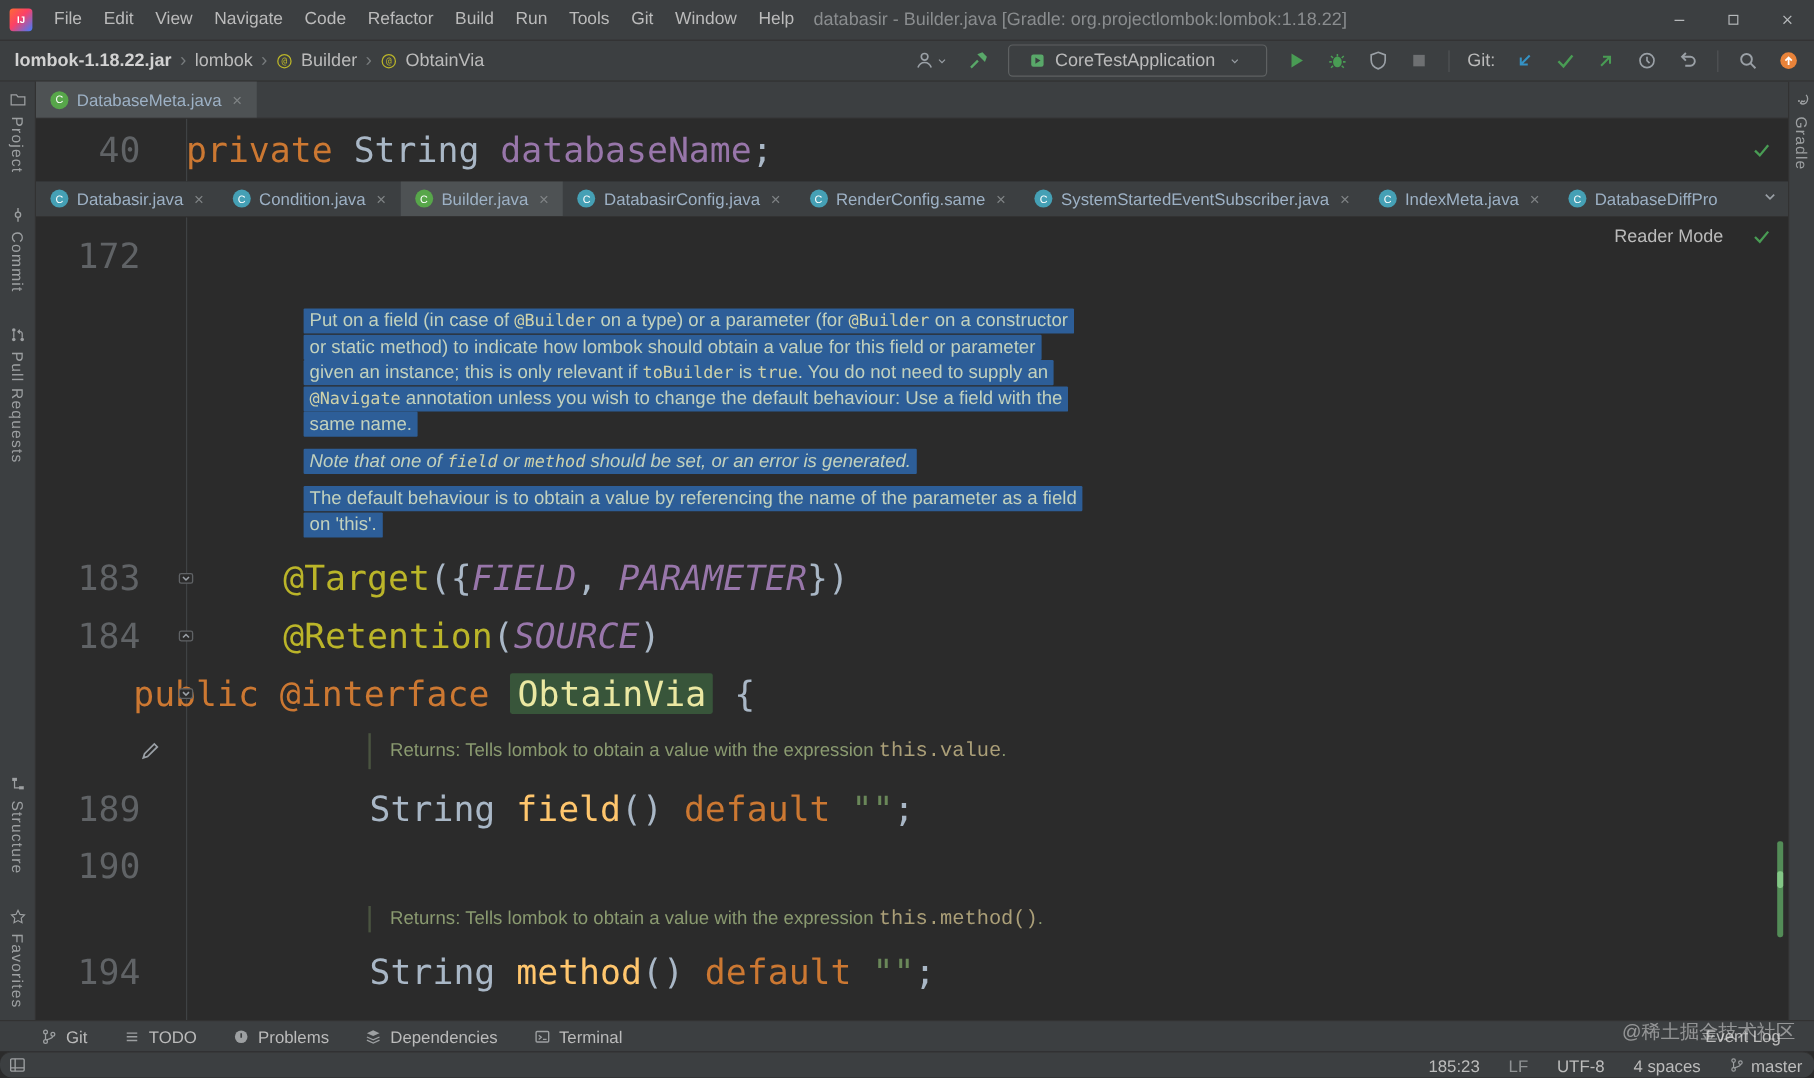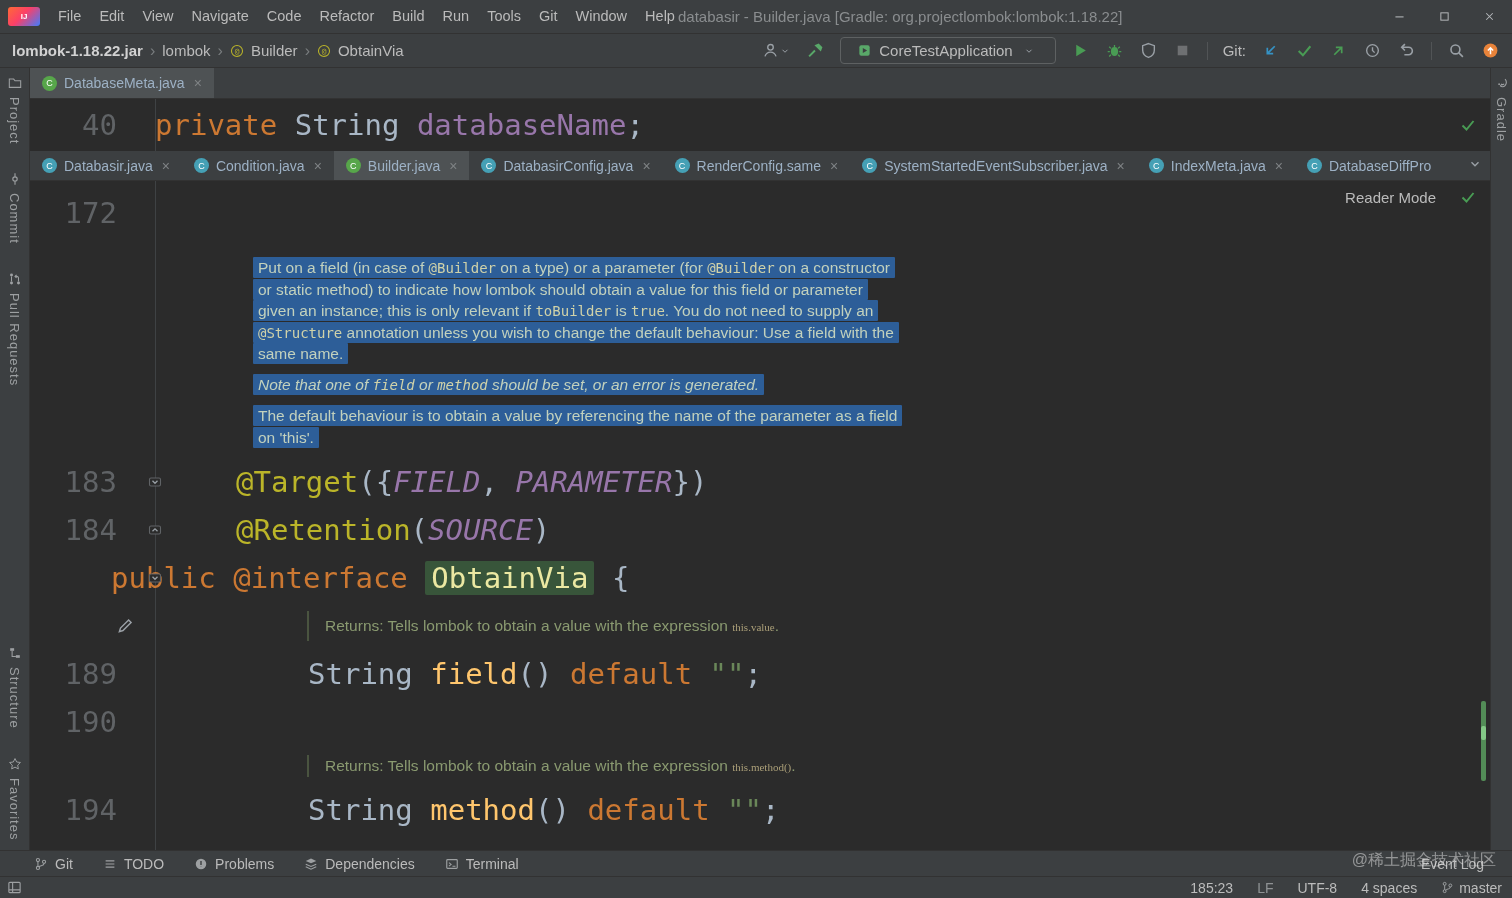--- a/index.html
+++ b/index.html
@@ -1,21 +1,21 @@
 <!DOCTYPE html>
 <html><head>
 <meta charset="utf-8">
 <style>
   html,body{margin:0;padding:0;background:#2b2b2b;}
   body{width:1512px;height:898px;overflow:hidden;font-family:"Liberation Sans",sans-serif;}
   #app{position:relative;width:1512px;height:898px;display:flex;flex-direction:column;background:#2b2b2b;}
 
   
   .titlebar{height:34px;flex:0 0 34px;background:#3c3f41;border-bottom:1px solid #323232;display:flex;align-items:center;position:relative;box-sizing:border-box;}
-  .logo{width:32px;height:19px;margin:0 9px 0 8px;border-radius:3px;background:linear-gradient(135deg,#fe6a36,#fc4067 45%,#3f7cff);color:#fff;font-size:8px;font-weight:bold;display:flex;align-items:center;justify-content:center;flex:0 0 auto;}
+  .logo{width:19px;height:19px;margin:0 9px 0 8px;border-radius:3px;background:linear-gradient(135deg,#fe6a36,#fc4067 45%,#3f7cff);color:#fff;font-size:8px;font-weight:bold;display:flex;align-items:center;justify-content:center;flex:0 0 auto;}
   #menus{display:flex;}
   .menu-item{padding:0 9px;font-size:14.5px;color:#bbbbbb;line-height:33px;cursor:default;}
   .wintitle{position:absolute;left:678px;top:0;line-height:33px;font-size:15px;color:#8a8d8f;white-space:nowrap;}
   .winbtns{margin-left:auto;display:flex;}
   .wbtn{width:45px;height:33px;display:flex;align-items:center;justify-content:center;color:#b6b9bb;}
   .wbtn svg{width:13px;height:13px;}
 
   
   .navbar{height:34px;flex:0 0 34px;background:#3c3f41;border-bottom:1px solid #323232;display:flex;align-items:center;padding:0 12px;box-sizing:border-box;}
   .crumbs{display:flex;align-items:center;gap:7px;font-size:15px;color:#bbbbbb;}
@@ -93,34 +93,34 @@
   .c-pl{color:#a9b7c6;}
   .c-ann{color:#bbb529;}
   .c-cst{color:#9876aa;font-style:italic;}
   .c-mth{color:#ffc66d;}
   .c-str{color:#6a8759;}
   .c-fld{color:#9876aa;}
   .c-hl{color:#ebe8a2;background:#38553a;border-radius:2px;padding:0 6px;}
   .c-doc{color:#c2d1bd;}
   .c-doccode{font-family:"DejaVu Sans Mono",monospace;font-size:14px;color:#d0d2a9;}
   .c-doc2{color:#8a9a70;}
-  .c-doccode2{font-family:Liberation Serif, serif;font-size:11px;color:#ab9f78;}
+  .c-doccode2{font-family:Liberation Mono, monospace;font-size:17px;color:#ab9f78;}
 
   
   .bottombar{height:26px;flex:0 0 26px;background:#3c3f41;border-top:1px solid #323232;display:flex;align-items:center;box-sizing:border-box;position:relative;}
   .bitems{display:flex;gap:30px;padding-left:34px;}
   .bitem{display:flex;align-items:center;gap:7px;color:#bbbbbb;font-size:14px;cursor:default;}
   .bitem .icon{width:14px;height:14px;color:#9da0a2;}
   .bitem .icon svg{width:14px;height:14px;display:block;}
   .eventwrap{margin-left:auto;position:relative;padding-right:28px;}
   .eventlog{color:#bbbbbb;font-size:14px;}
   .watermark{position:absolute;right:16px;top:-5px;color:rgba(235,235,235,0.5);font-size:16px;white-space:nowrap;pointer-events:none;}
 
   
-  .statusbar{height:22px;flex:0 0 22px;background:#3c3f41;border-top:1px solid #323232;display:flex;align-items:center;box-sizing:border-box;padding:0 10px 0 7px;font-size:14px;color:#bcbcbc;}
+  .statusbar{height:22px;flex:0 0 22px;background:#3c3f41;border-top:1px solid #323232;display:flex;align-items:center;box-sizing:border-box;padding:0 10px 0 7px;font-size:14px;color:#bcbcbc;border-radius:10px;}
   .sicon{width:15px;height:15px;color:#9da0a2;}
   .sicon svg{width:15px;height:15px;display:block;}
   .sright{margin-left:auto;display:flex;gap:24px;align-items:center;}
   .sright .dim{color:#8f9294;}
   .branch{display:flex;align-items:center;gap:5px;}
   .branch .bicon{width:13px;height:13px;display:inline-block;color:#9da0a2;}
   .branch .bicon svg{width:13px;height:13px;display:block;}
 </style>
 </head>
 <body>
@@ -409,21 +409,21 @@
               <div class="gut" style="line-height: 48px;">172</div>
               <div class="content codefont" style="padding-left: 81px; line-height: 48px;"></div>
             </div>
             <div class="gaprow" style="height: 20px;"></div>
             <div class="row" style="height: 107.5px;">
               <div class="gut" style="line-height: 107.5px;"></div>
               <div class="content docsel-wrap" style="padding-left: 98px;">
                 <div class="docsel-line"><span class="selbg"><span class="c-doc">Put on a field (in case of </span><span class="c-doccode">@Builder</span><span class="c-doc"> on a type) or a parameter (for </span><span class="c-doccode">@Builder</span><span class="c-doc"> on a constructor</span></span></div>
                 <div class="docsel-line"><span class="selbg"><span class="c-doc">or static method) to indicate how lombok should obtain a value for this field or parameter</span></span></div>
                 <div class="docsel-line"><span class="selbg"><span class="c-doc">given an instance; this is only relevant if </span><span class="c-doccode">toBuilder</span><span class="c-doc"> is </span><span class="c-doccode">true</span><span class="c-doc">. You do not need to supply an</span></span></div>
-                <div class="docsel-line"><span class="selbg"><span class="c-doccode">@Structure</span><span class="c-doc"> annotation unless you wish to change the default behaviour: Use a field with the</span></span></div>
+                <div class="docsel-line"><span class="selbg"><span class="c-doccode">@Navigate</span><span class="c-doc"> annotation unless you wish to change the default behaviour: Use a field with the</span></span></div>
                 <div class="docsel-line"><span class="selbg"><span class="c-doc">same name.</span></span></div>
               </div>
             </div>
             <div class="gaprow" style="height: 9px;"></div>
             <div class="row" style="height: 21.5px; font-style: italic;">
               <div class="gut" style="line-height: 21.5px;"></div>
               <div class="content docsel-wrap" style="padding-left: 98px;">
                 <div class="docsel-line"><span class="selbg"><span class="c-doc">Note that one of </span><span class="c-doccode">field</span><span class="c-doc"> or </span><span class="c-doccode">method</span><span class="c-doc"> should be set, or an error is generated.</span></span></div>
               </div>
             </div>

